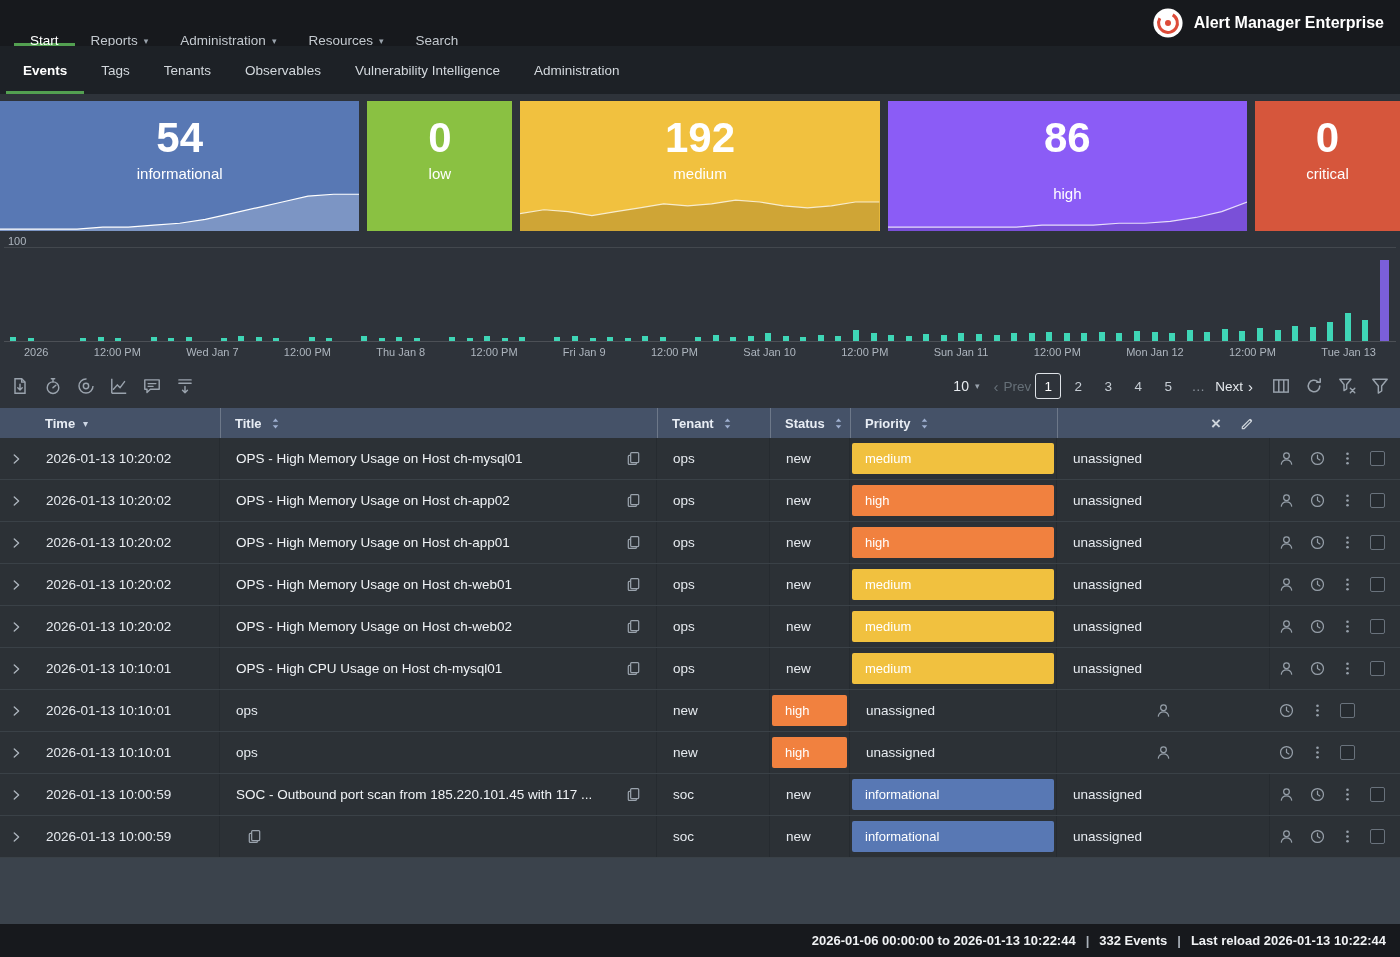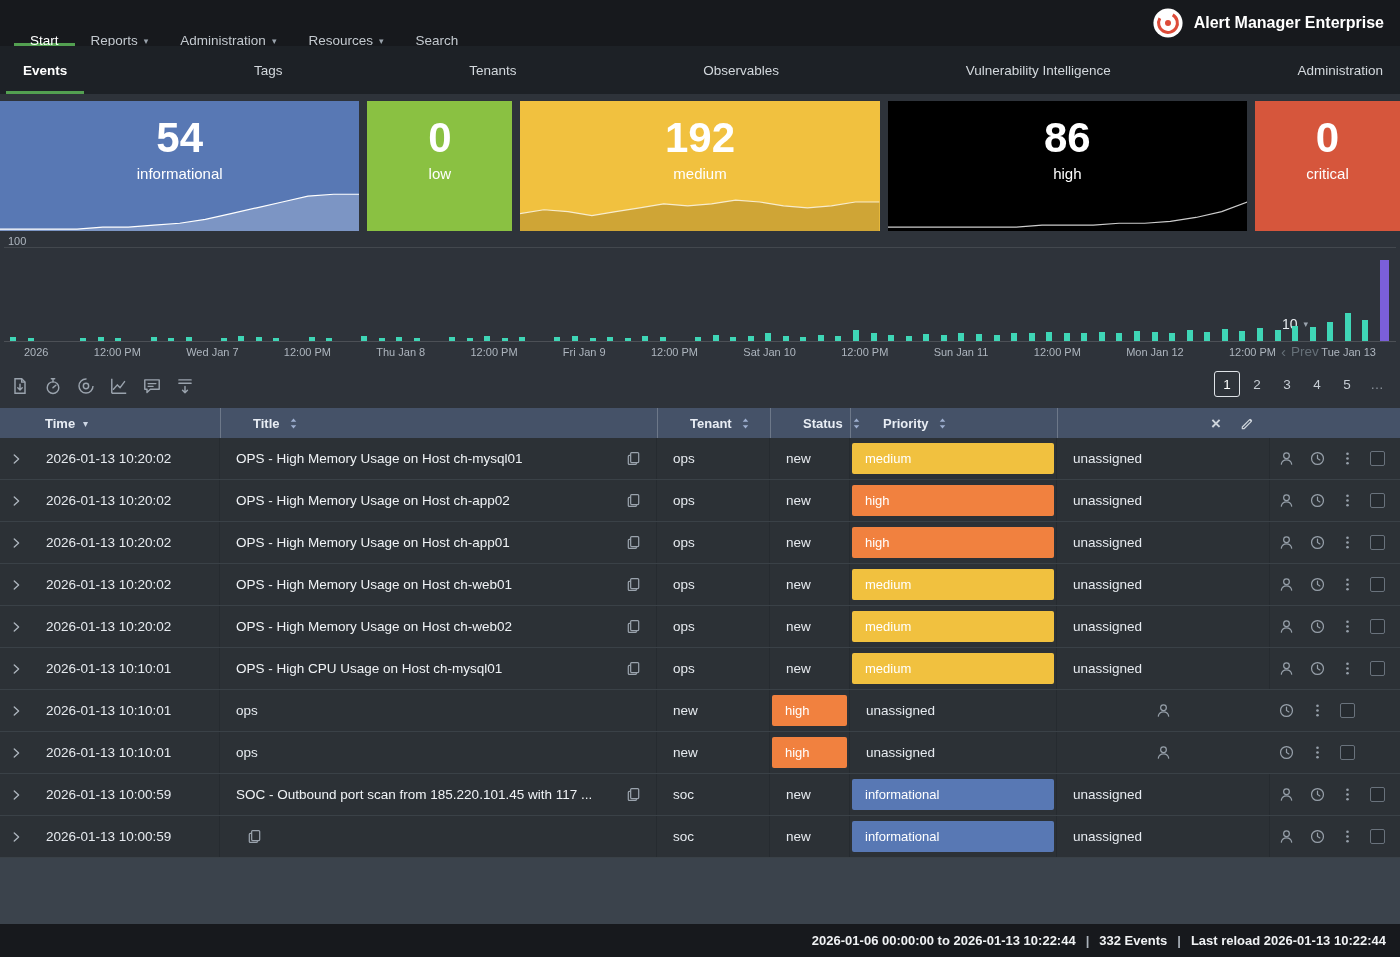--- a/index.html
+++ b/index.html
@@ -14,21 +14,21 @@
   .nav-item { display:flex; align-items:center; gap:6px; padding:0 16px; color:#c3c9cf;
     font-size:13.5px; cursor:pointer; border-bottom:3px solid transparent; border-top:3px solid transparent;margin-top:35px; }
   .nav-item.active { color:#ffffff; border-bottom-color:#53a051; }
   .nav-item .caret { font-size:9px; color:#9aa3ad; }
   .brand { display:flex; align-items:center; gap:10px; padding-right:16px; color:#ffffff;
     font-size:16px; font-weight:700; }
   .logo { width:32px; height:32px; display:inline-flex; }
   .logo svg { width:32px; height:32px; }
 
   
-  .tabbar { height:48px; background:#1d2126; display:flex; align-items:stretch; padding-left:6px; flex:0 0 auto;justify-content:space-between; }
+  .tabbar { height:48px; background:#1d2126; display:flex; align-items:stretch; padding-left:6px; flex:0 0 auto; }
   .tab { display:flex; align-items:center; padding:0 17px; color:#d3d8dd; font-size:13.5px;
     cursor:pointer; border-bottom:3px solid transparent; border-top:3px solid transparent; }
   .tab.active { color:#ffffff; font-weight:700; border-bottom-color:#53a051; }
 
   
   .kpis { display:flex; gap:8px; margin-top:7px; height:130px; flex:0 0 auto; }
   .kpi { position:relative; height:130px; display:flex; flex-direction:column; align-items:center;
     padding-top:14px; overflow:hidden; }
   .kpi-value { color:#ffffff; font-size:42px; font-weight:700; line-height:1.1; z-index:2; }
   .kpi-label { color:#ffffff; font-size:15px; margin-top:4px; z-index:2; }
@@ -43,39 +43,39 @@
   .bar { width:6px; flex:0 0 auto; }
   .ticks { display:flex; justify-content:space-between; padding:4px 24px 2px 24px; height:22px; }
   .ticks span { font-size:11px; color:#aeb6bf; white-space:nowrap; }
 
   
   .toolbar { height:44px; display:flex; align-items:center; justify-content:space-between;
     padding:0 10px; flex:0 0 auto; }
   .tool-left { display:flex; align-items:center; gap:13px; }
   .tool-icon { width:20px; height:20px; color:#9aa3ad; cursor:pointer; display:inline-flex; }
   .tool-icon svg { width:20px; height:20px; }
-  .tool-right { display:flex; align-items:center; gap:12px;flex-direction:column; }
+  .tool-right { display:flex; align-items:center; gap:0; }
   .pagesize { display:flex; align-items:center; gap:6px; color:#e8ecf0; font-size:14px;
     margin-right:14px; cursor:pointer; }
   .pagesize .caret { font-size:9px; color:#9aa3ad; }
   .pg-prev,.pg-next { display:flex; align-items:center; gap:5px; font-size:13.5px; cursor:pointer; }
   .pg-prev { color:#667078; margin-right:4px; }
   .pg-next { color:#e4e8ec; margin-left:4px; }
   .pg-chevron { font-size:15px; line-height:1; }
   .page-btn { min-width:26px; height:26px; display:inline-flex; align-items:center; justify-content:center;
     color:#c6cdd4; font-size:13.5px; cursor:pointer; border:1px solid transparent; border-radius:3px; padding:0 4px; }
   .page-btn.current { border-color:#dfe3e8; color:#ffffff; }
   .page-btn.ellipsis { cursor:default; color:#8a929b; }
   .right-icons { display:flex; align-items:center; gap:13px; margin-left:18px; }
 
   
   .thead { height:30px; background:#455268; display:grid;
     grid-template-columns:220px 437px 113px 80px 207px 213px 1fr; align-items:center; flex:0 0 auto; }
   .th { display:flex; align-items:center; gap:8px; height:100%; color:#e8edf4; font-size:13px;
-    font-weight:700; padding-left:32px; cursor:pointer; }
+    font-weight:700; padding-left:14px; cursor:pointer; }
   .th + .th { border-left:1px solid rgba(255,255,255,0.22); }
   .th-time { padding-left:45px; }
   .sort-ic { width:11px; height:13px; color:#9fb0d0; display:inline-flex; }
   .sort-ic svg { width:11px; height:13px; }
   .caret-down { font-size:10px; color:#cdd6e4; }
   .th-actions { justify-content:flex-end; gap:18px; padding-right:14px; cursor:default; }
   .x-icon { color:#cfd5dc; font-size:17px; line-height:1; cursor:pointer; }
   .pencil { width:17px; height:17px; color:#cfd5dc; cursor:pointer; display:inline-flex; }
   .pencil svg { width:17px; height:17px; }
 
@@ -167,21 +167,21 @@
       <div class="kpi-label">low</div>
     </div>
     <div class="kpi" style="background: rgb(241, 193, 63); flex: 1 1 360px;">
       <div class="kpi-value">192</div>
       <div class="kpi-label">medium</div>
       <svg class="spark" viewBox="0 0 100 30" preserveAspectRatio="none">
         <polygon points="0,30 0.00,21 6.67,19 13.33,20 20.00,22 26.67,20 33.33,18 40.00,16 46.67,17 53.33,16 60.00,14 66.67,15 73.33,17 80.00,18 86.67,17 93.33,15 100.00,15 100,30" fill="rgba(0,0,0,0.14)"></polygon>
         <polyline points="0.00,21 6.67,19 13.33,20 20.00,22 26.67,20 33.33,18 40.00,16 46.67,17 53.33,16 60.00,14 66.67,15 73.33,17 80.00,18 86.67,17 93.33,15 100.00,15" fill="none" stroke="rgba(255,255,255,0.75)" stroke-width="1.2" vector-effect="non-scaling-stroke"></polyline>
       </svg>
     </div>
-    <div class="kpi" style="background: #000000; flex: 1 1 360px;">
+    <div class="kpi" style="background: #8b5cf6; flex: 1 1 360px; gap: 20px;">
       <div class="kpi-value">86</div>
       <div class="kpi-label">high</div>
       <svg class="spark" viewBox="0 0 100 30" preserveAspectRatio="none">
         <polygon points="0,30 0.00,28 7.14,28 14.29,28 21.43,28 28.57,28 35.71,28 42.86,27 50.00,27 57.14,27 64.29,26 71.43,26 78.57,25 85.71,23 92.86,20 100.00,15 100,30" fill="rgba(0,0,0,0.12)"></polygon>
         <polyline points="0.00,28 7.14,28 14.29,28 21.43,28 28.57,28 35.71,28 42.86,27 50.00,27 57.14,27 64.29,26 71.43,26 78.57,25 85.71,23 92.86,20 100.00,15" fill="none" stroke="rgba(255,255,255,0.8)" stroke-width="1.2" vector-effect="non-scaling-stroke"></polyline>
       </svg>
     </div>
     <div class="kpi" style="background: rgb(214, 86, 60); flex: 0 0 145px;">
       <div class="kpi-value">0</div>
       <div class="kpi-label">critical</div>

